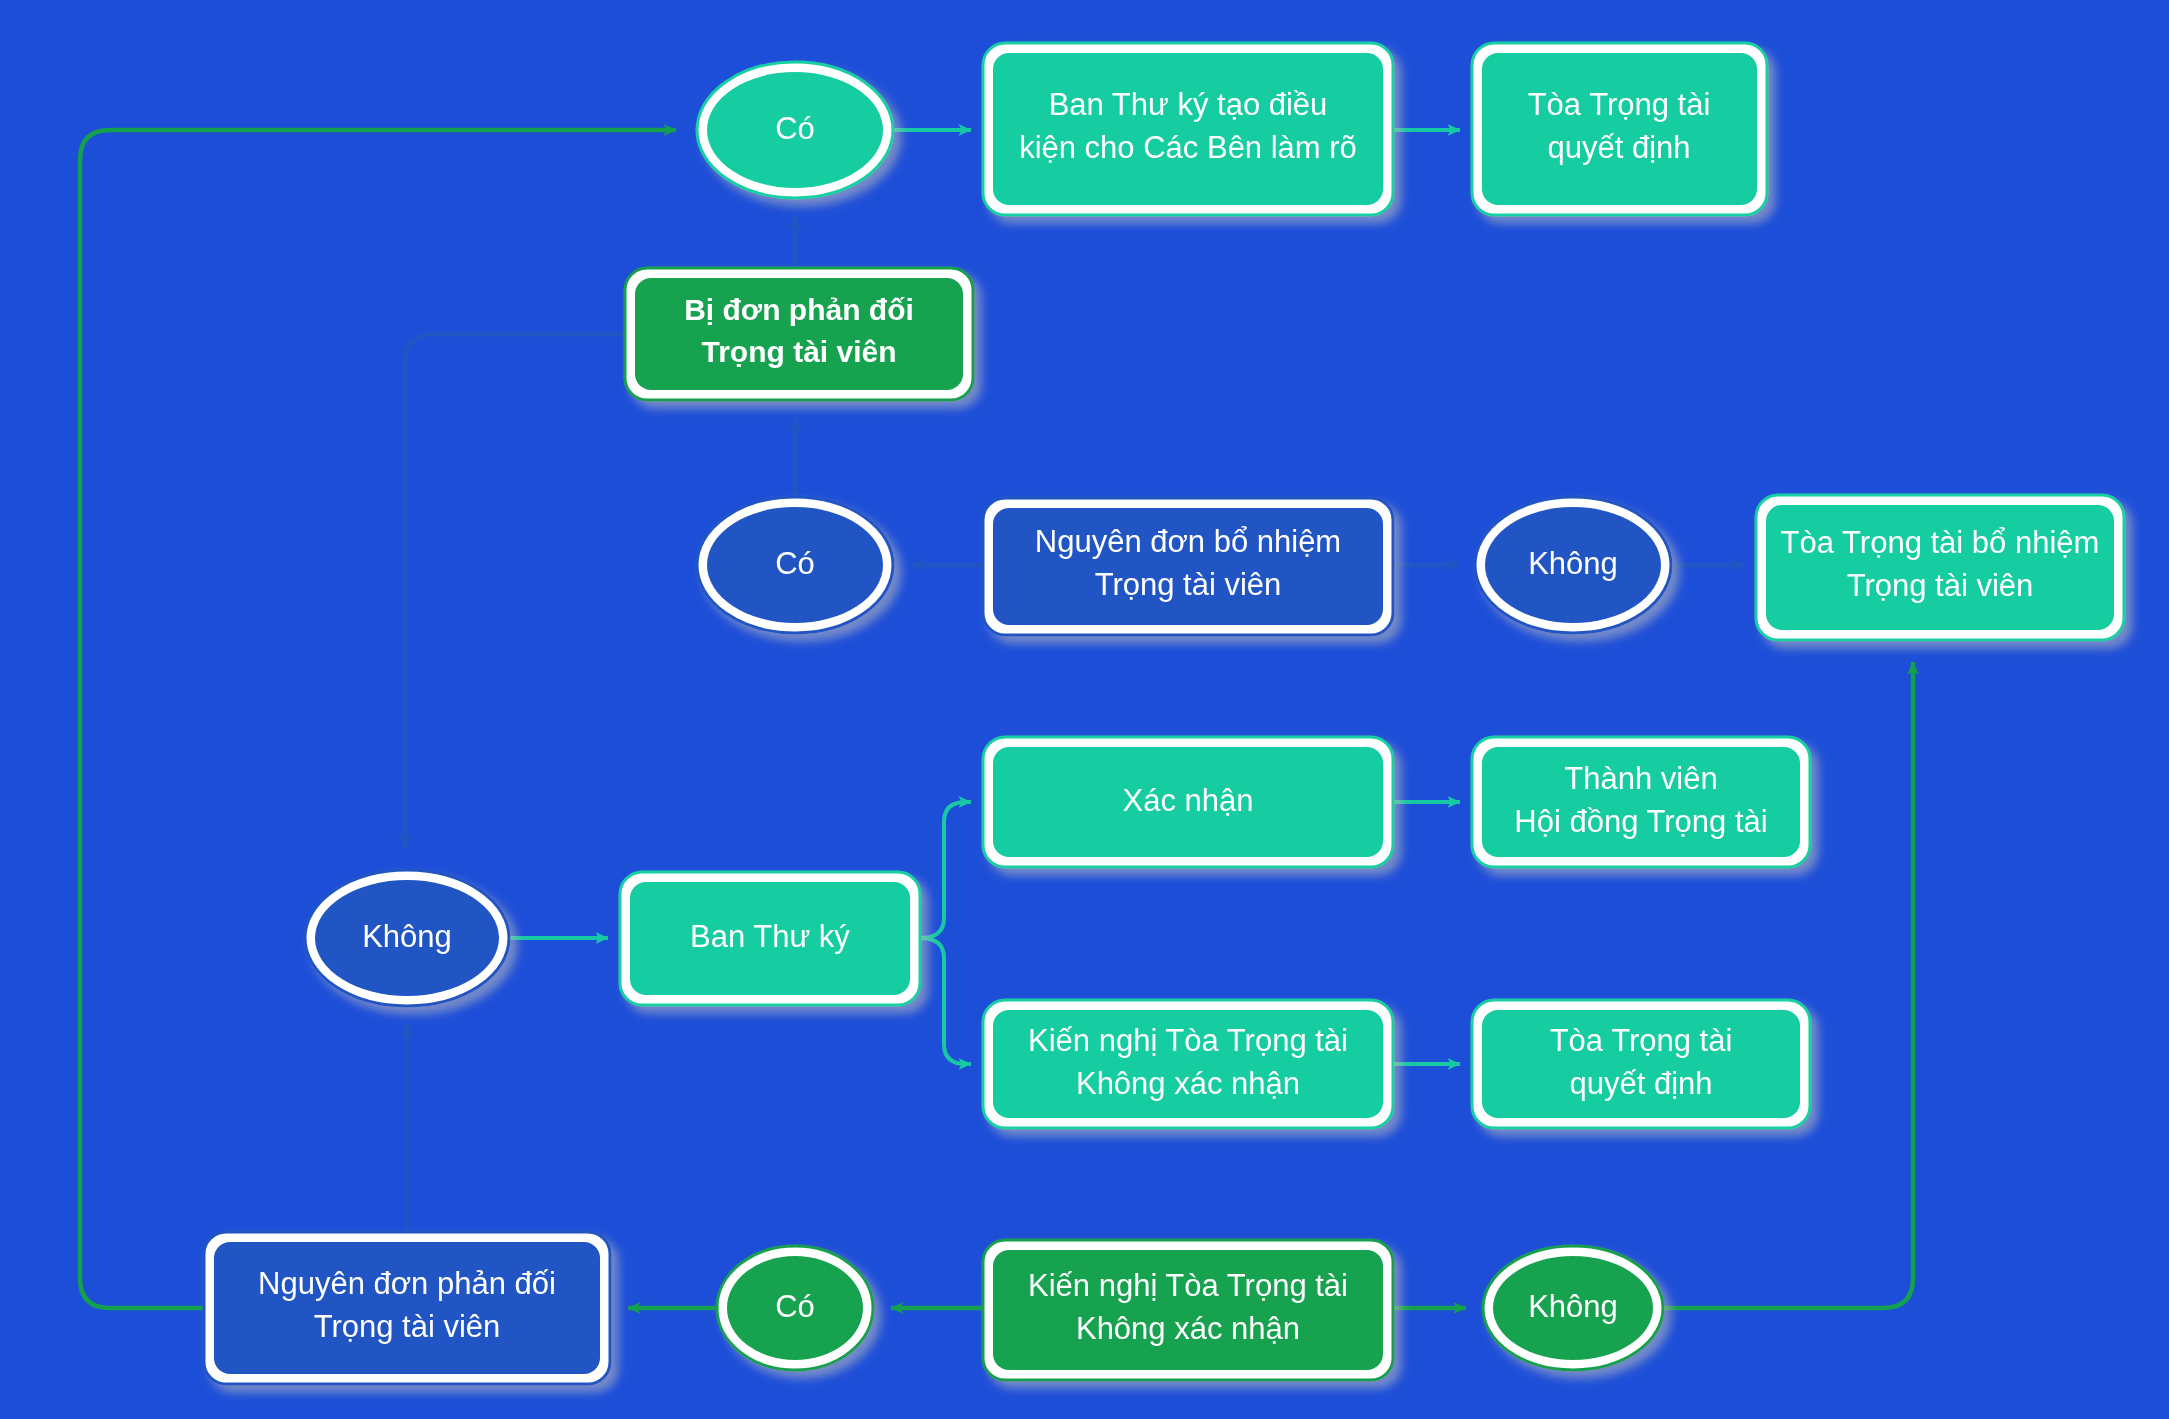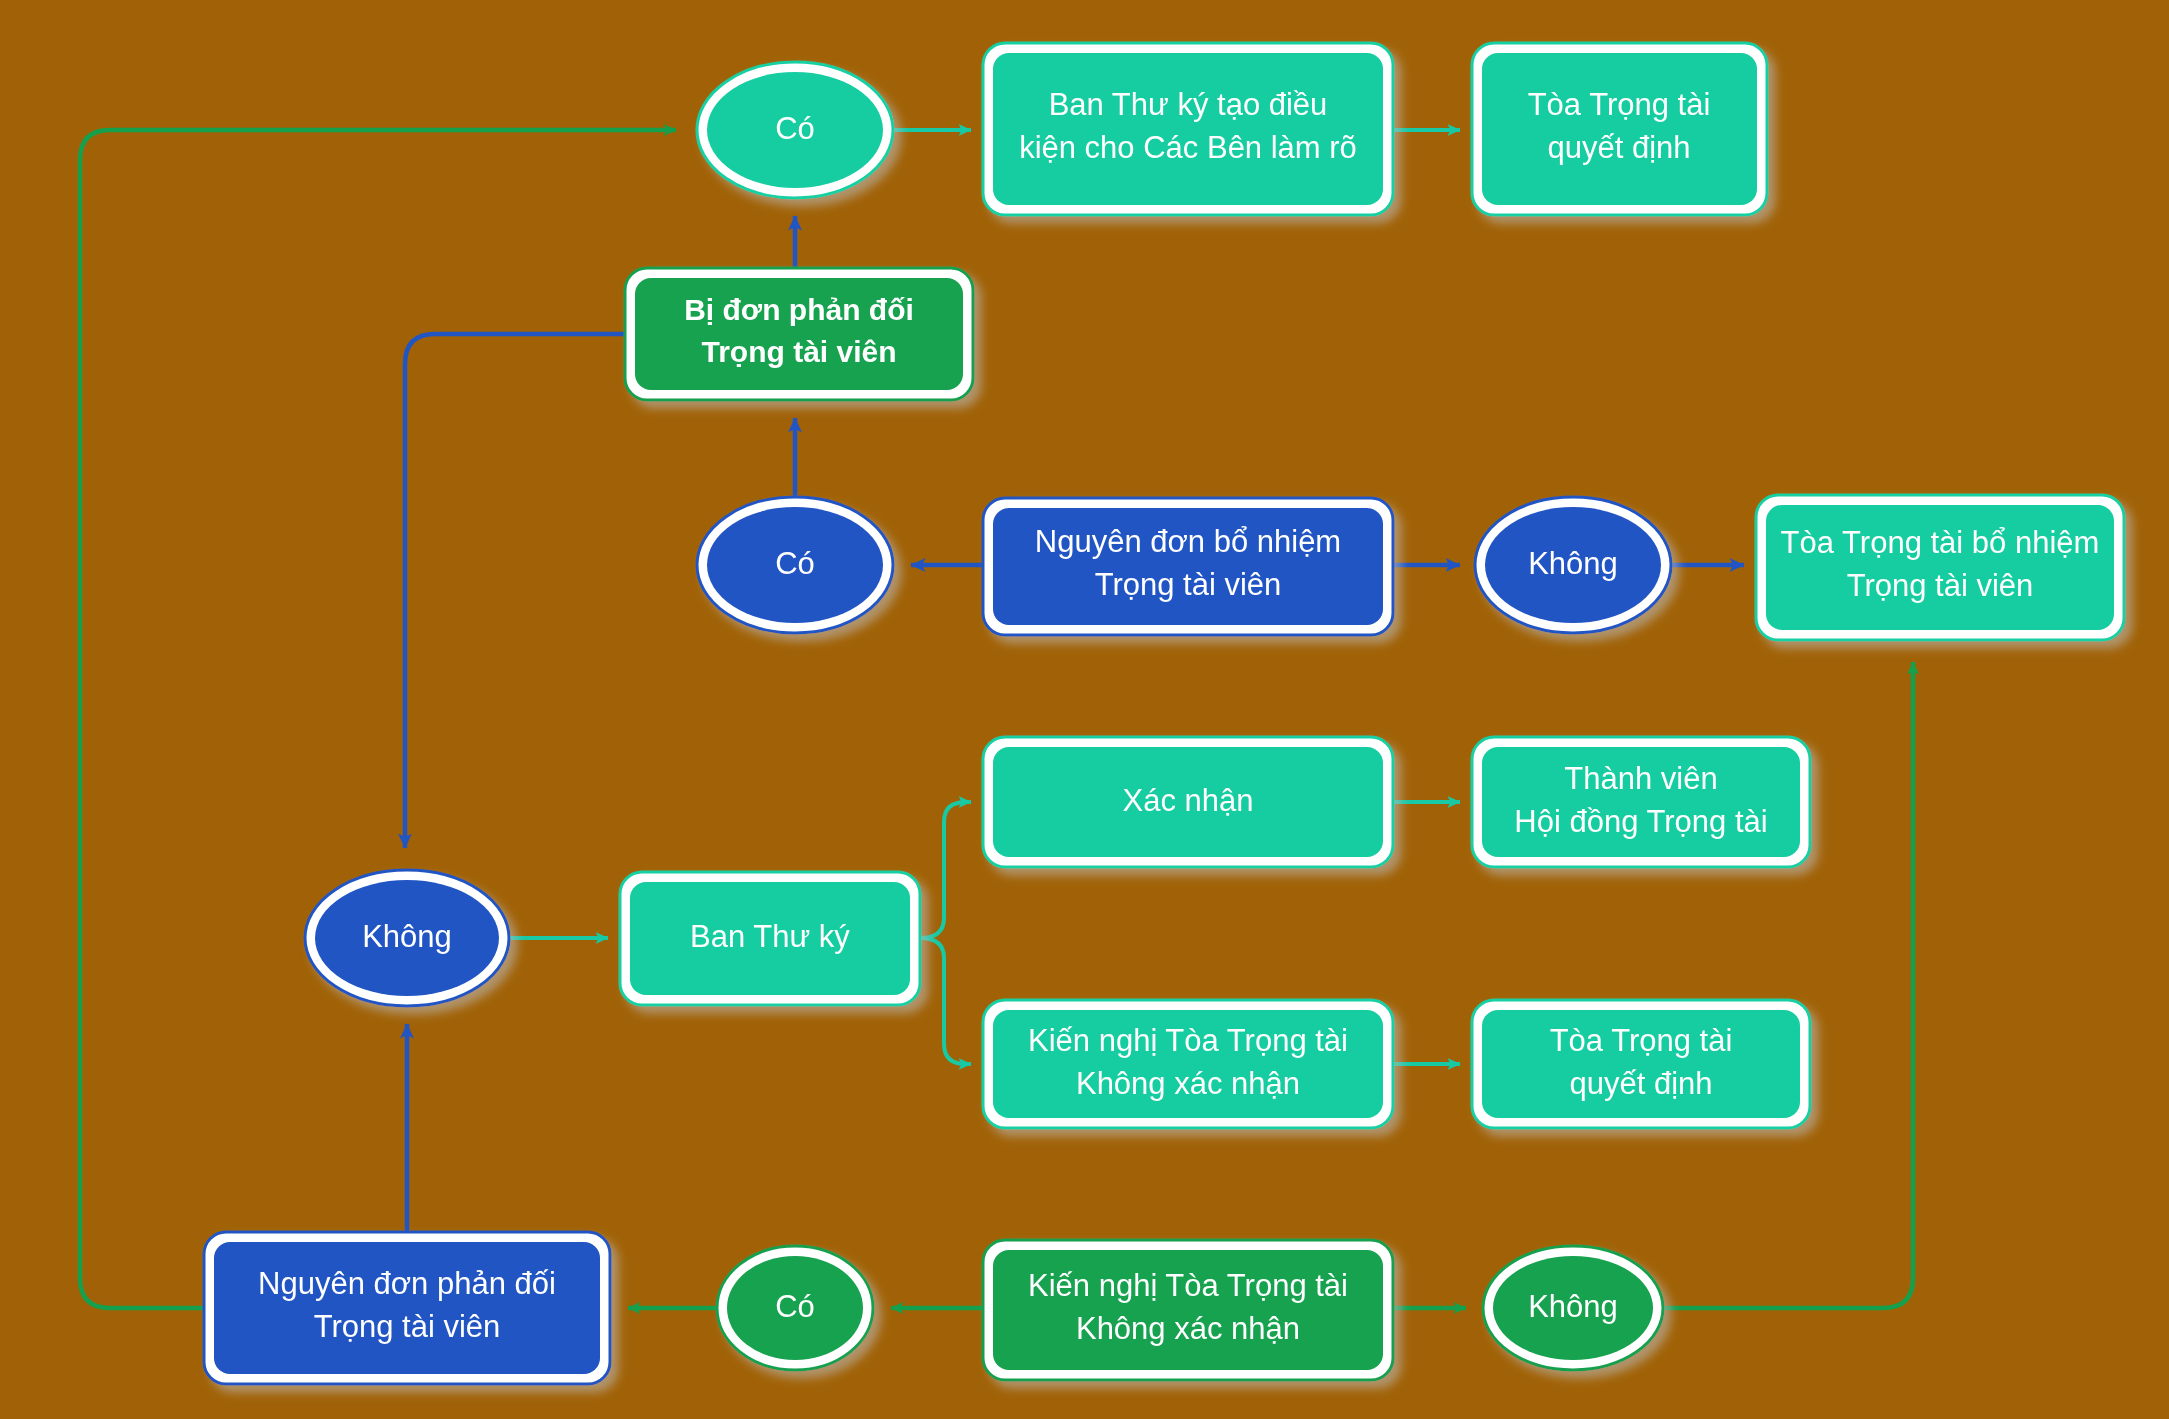--- a/index.html
+++ b/index.html
@@ -1,17 +1,17 @@
 <!DOCTYPE html>
 <html><head>
 <meta charset="utf-8">
 <style>
   html,body{margin:0;padding:0;background:#ffffff;}
   body{width:2169px;height:1419px;overflow:hidden;font-family:"Liberation Sans",sans-serif;}
-  #stage{position:relative;width:2169px;height:1419px;background:#a16207;}
+  #stage{position:relative;width:2169px;height:1419px;background:#1d4ed8;}
   svg#flow{position:absolute;inset:0;width:2169px;height:1419px;}
   .nodeLabel{
     font-family:"Liberation Sans",sans-serif;
     fill:#ffffff;
     text-anchor:middle;
     dominant-baseline:middle;
   }
   .t30{font-size:30px;}
   .t31{font-size:31px;}
   .bold{font-weight:700;}

